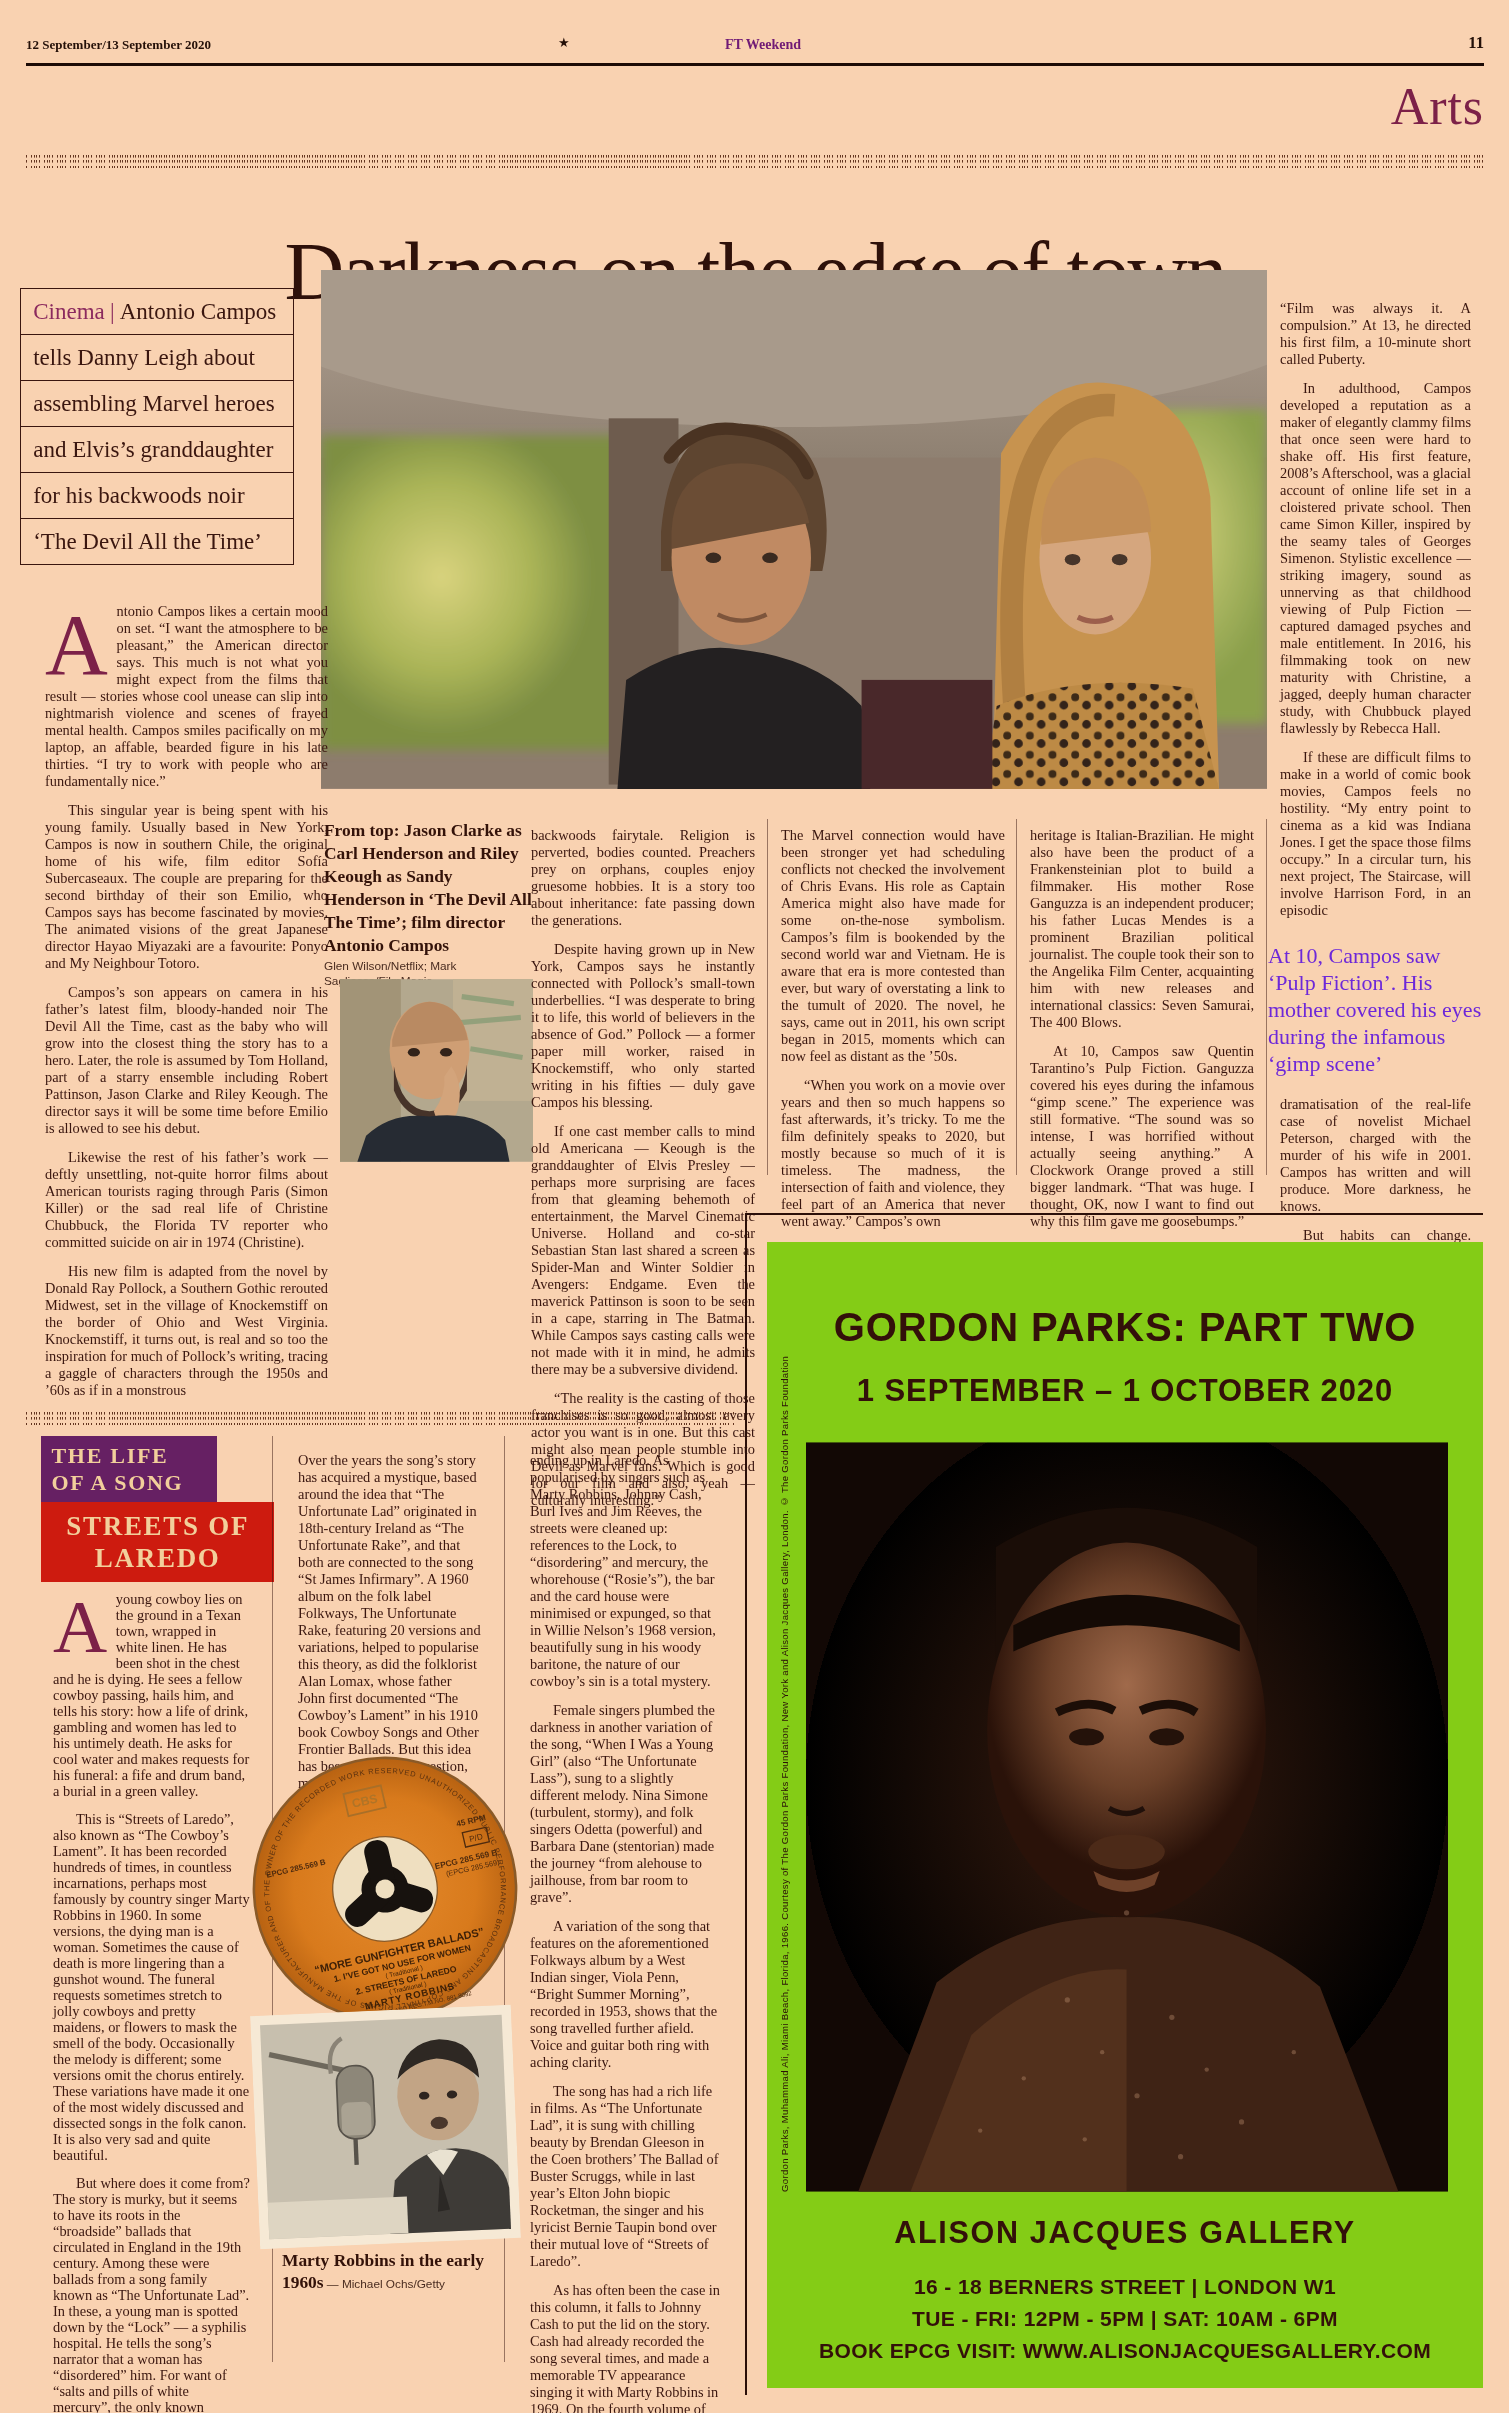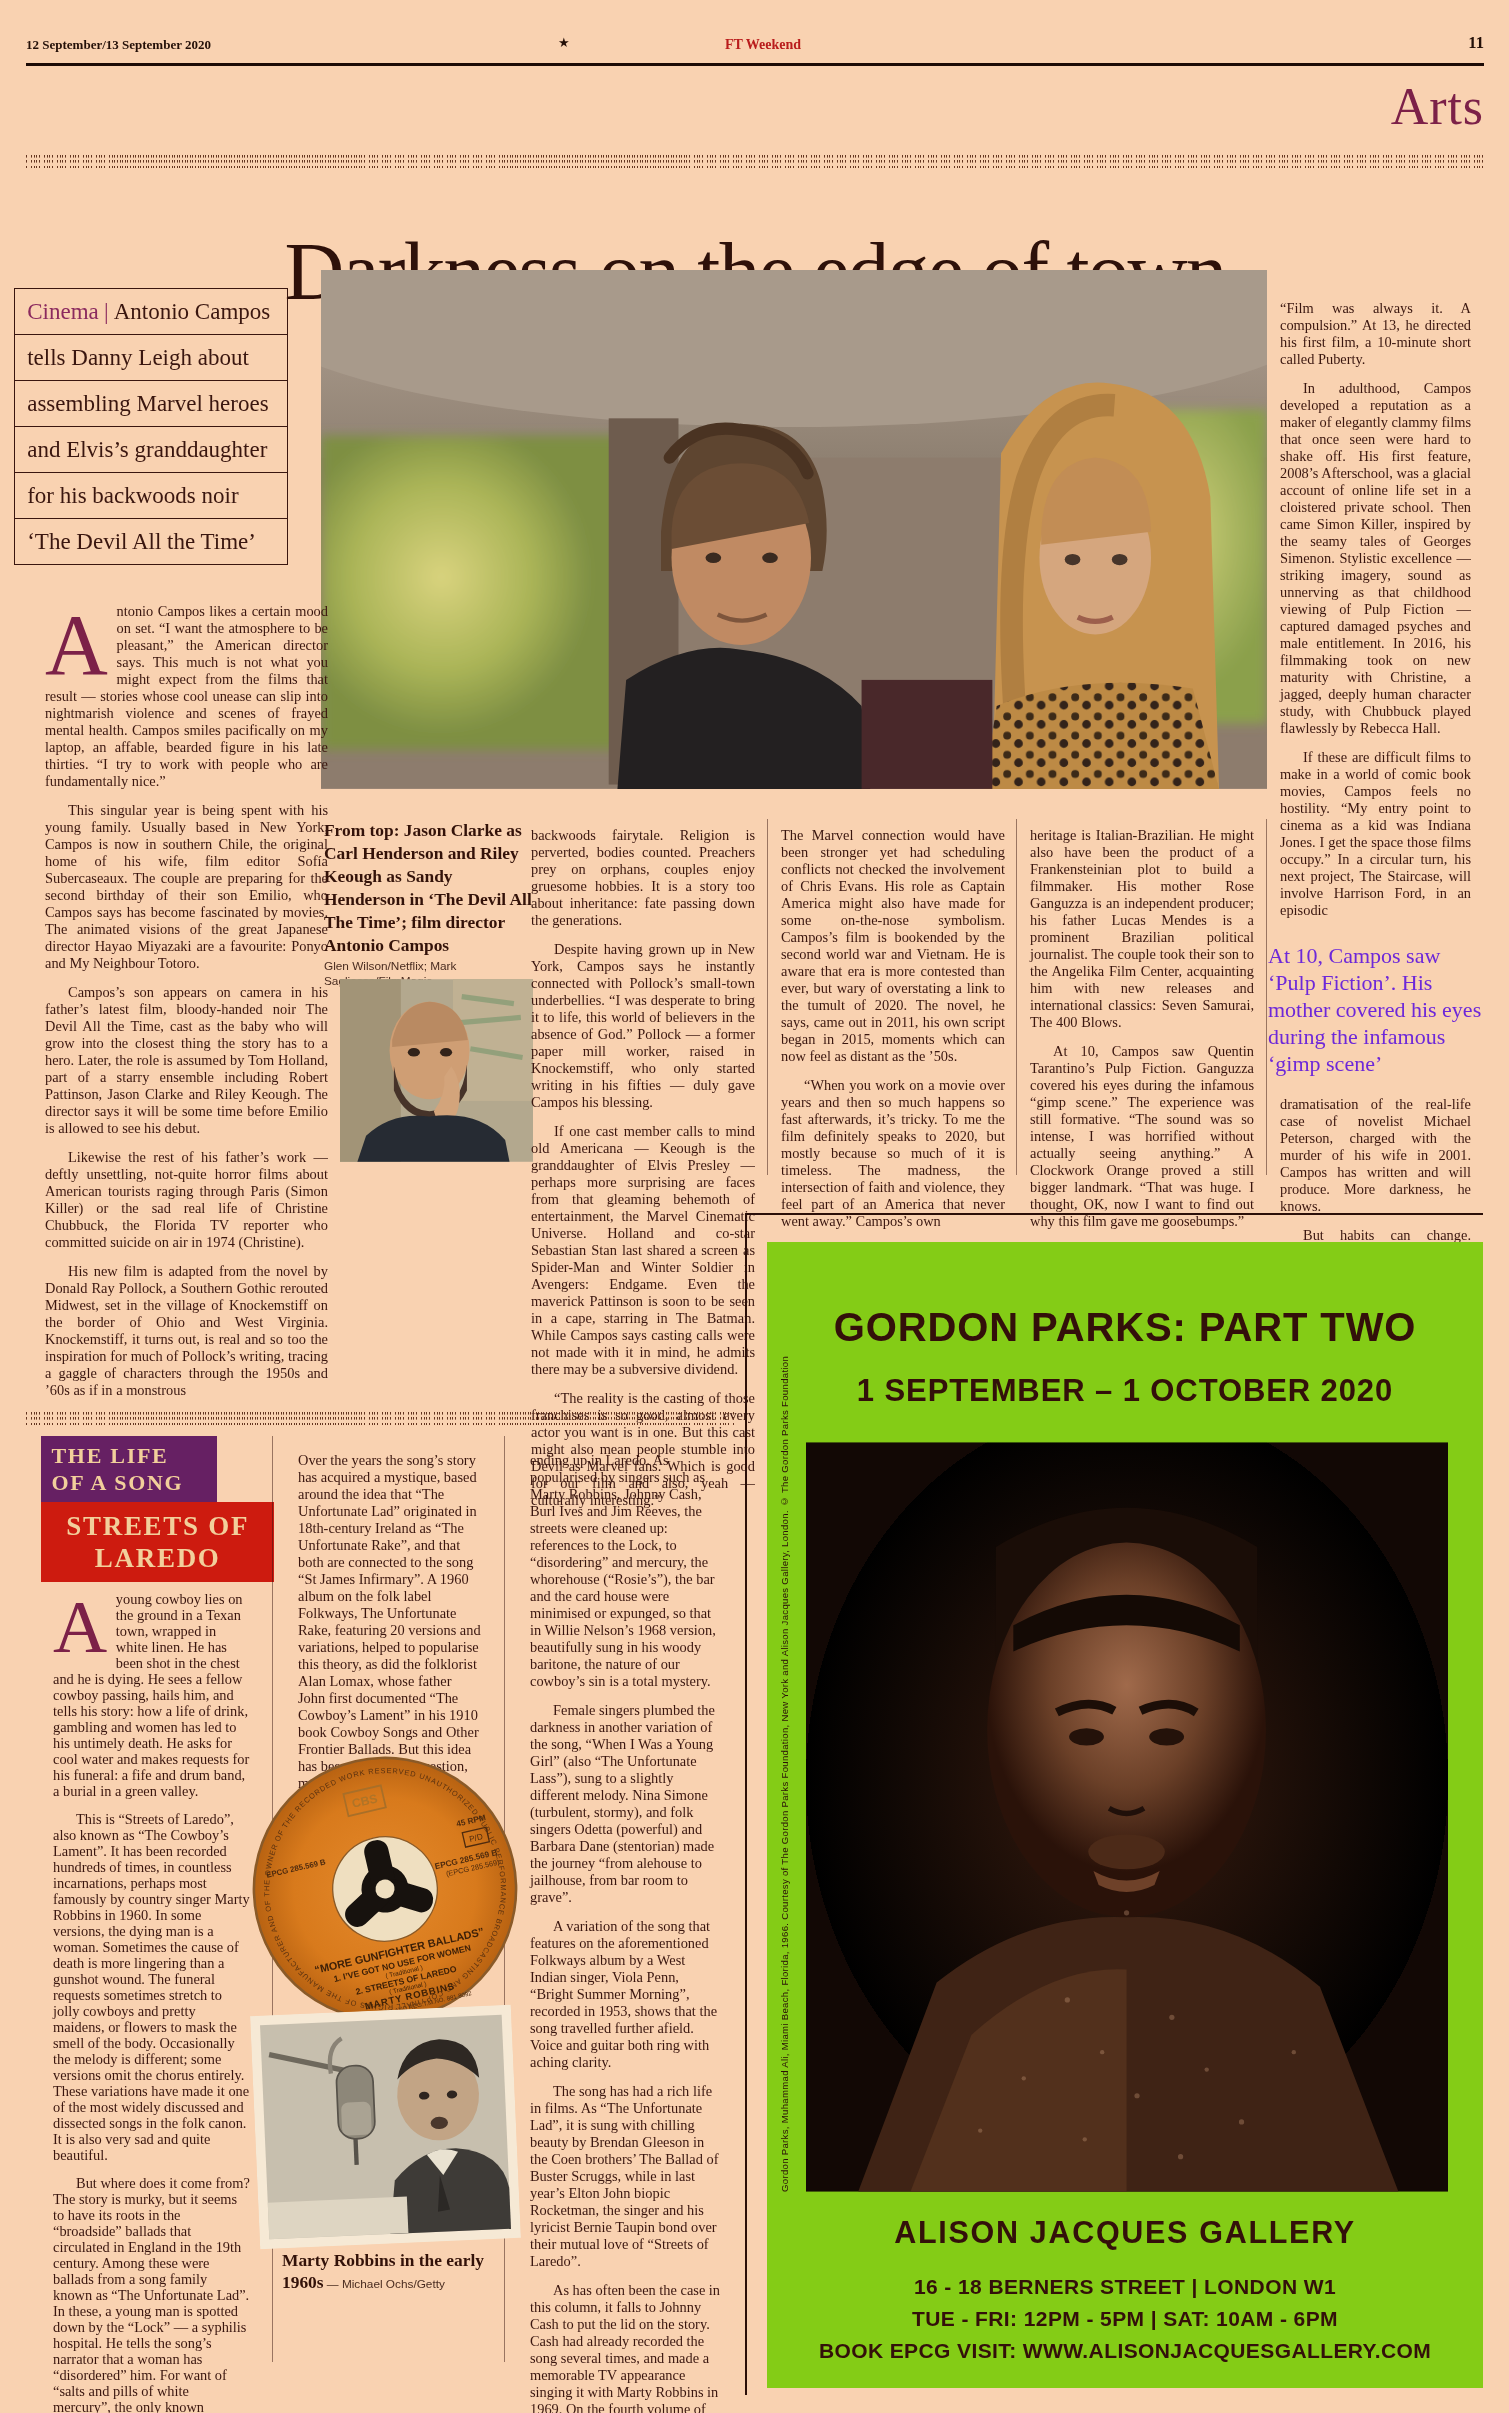--- a/index.html
+++ b/index.html
@@ -1,35 +1,35 @@
 <!DOCTYPE html>
 <html style="font-size:14px"><head>
 <meta charset="utf-8">
 <style>
   html,body{margin:0;padding:0;background:#e8e0d8;}
   .page{position:relative;width:1510px;height:2413px;background:#f9d2b1;overflow:hidden;
         font-family:"Liberation Serif",serif;color:#3a160f;}
   
   .mast-date{position:absolute;left:26px;top:37px;font-size:13px;font-weight:bold;color:#241008;}
   .mast-star{position:absolute;left:558px;top:35px;font-size:13px;color:#241008;}
-  .mast-title{position:absolute;left:16px;right:0;top:37px;text-align:center;font-size:14px;font-weight:bold;color:#b91c1c;}
+  .mast-title{position:absolute;left:16px;right:0;top:37px;text-align:center;font-size:14px;font-weight:bold;color:#701a75;}
   .mast-page{position:absolute;right:26px;top:33px;font-size:16.6px;font-weight:bold;color:#241008;}
   .mast-rule{position:absolute;left:26px;right:26px;top:63px;height:2.6px;background:#1c0b06;}
   .section-label{position:absolute;right:26px;top:77px;font-size:52px;color:#7c2148;letter-spacing:0.9px;}
   .dotrule{background-image:
      repeating-linear-gradient(90deg,#63341f 0 0.9px,transparent 0.9px 2.6px),
      repeating-linear-gradient(90deg,#63341f 0 0.9px,transparent 0.9px 2.6px),
      repeating-linear-gradient(90deg,#63341f 0 0.9px,transparent 0.9px 2.6px);
      background-size:100% 2.6px;background-position:0 0,0 5.2px,0 10.5px;background-repeat:no-repeat;height:13px;}
   .dot-top{position:absolute;left:26px;width:1457px;top:155px;}
   .dot-song{position:absolute;left:26px;width:710px;top:1412px;}
   
   .headline{position:absolute;left:0;right:0;top:174px;text-align:center;font-size:83px;line-height:1;
             color:#2e110a;letter-spacing:-1.7px;font-weight:400;}
-  .standfirst{position:absolute;left:14px;top:288px;width:272px;border:1.7px solid #3a160f;background:transparent;}
+  .standfirst{position:absolute;left:20px;top:288px;width:272px;border:1.7px solid #3a160f;background:transparent;}
   .sfrow{font-size:23px;line-height:45px;height:45px;padding:0 12.2px;white-space:nowrap;overflow:hidden;}
   .sfrow + .sfrow{border-top:1.3px solid #3a160f;}
   .sf-kicker{color:#8b2a5e;}
   .sf-div{color:#8b2a5e;padding:0 5.2px;}
   
   .bodycol{position:absolute;font-size:14.4px;line-height:17px;text-align:justify;color:#3a160f;}
   .bodycol p{margin:12px;}
   .bodycol .para + .para{text-indent:1.6em;}
   .col1{left:33px;top:591px;width:307px;}
   .col2{left:519px;top:815px;width:248px;}

